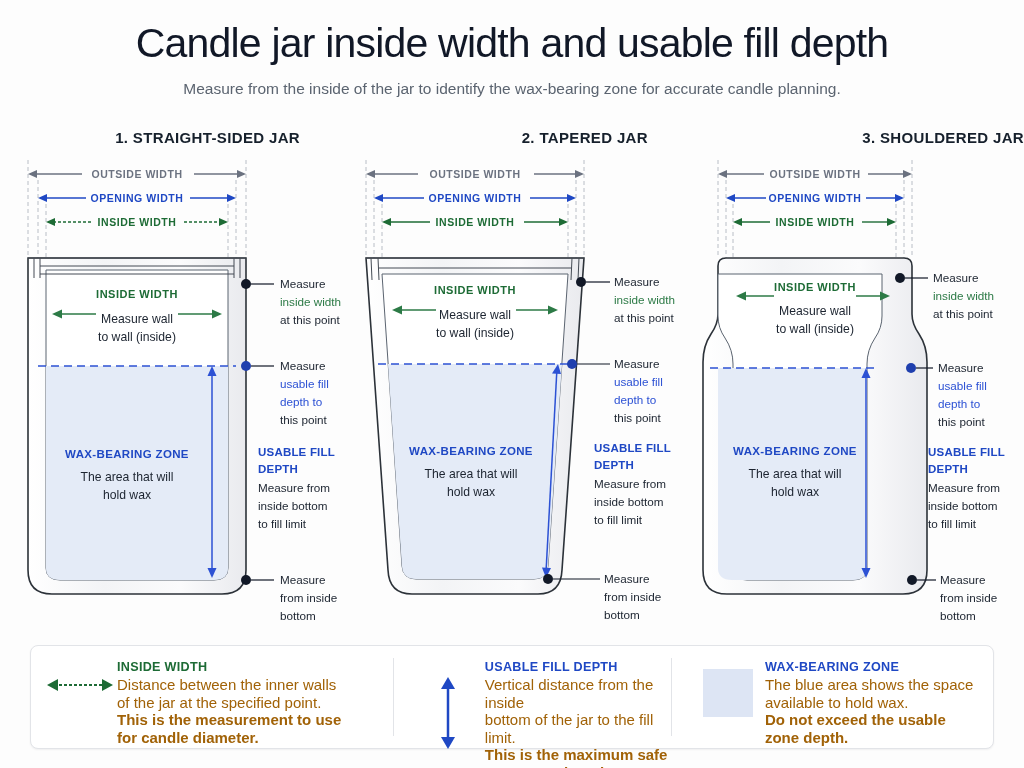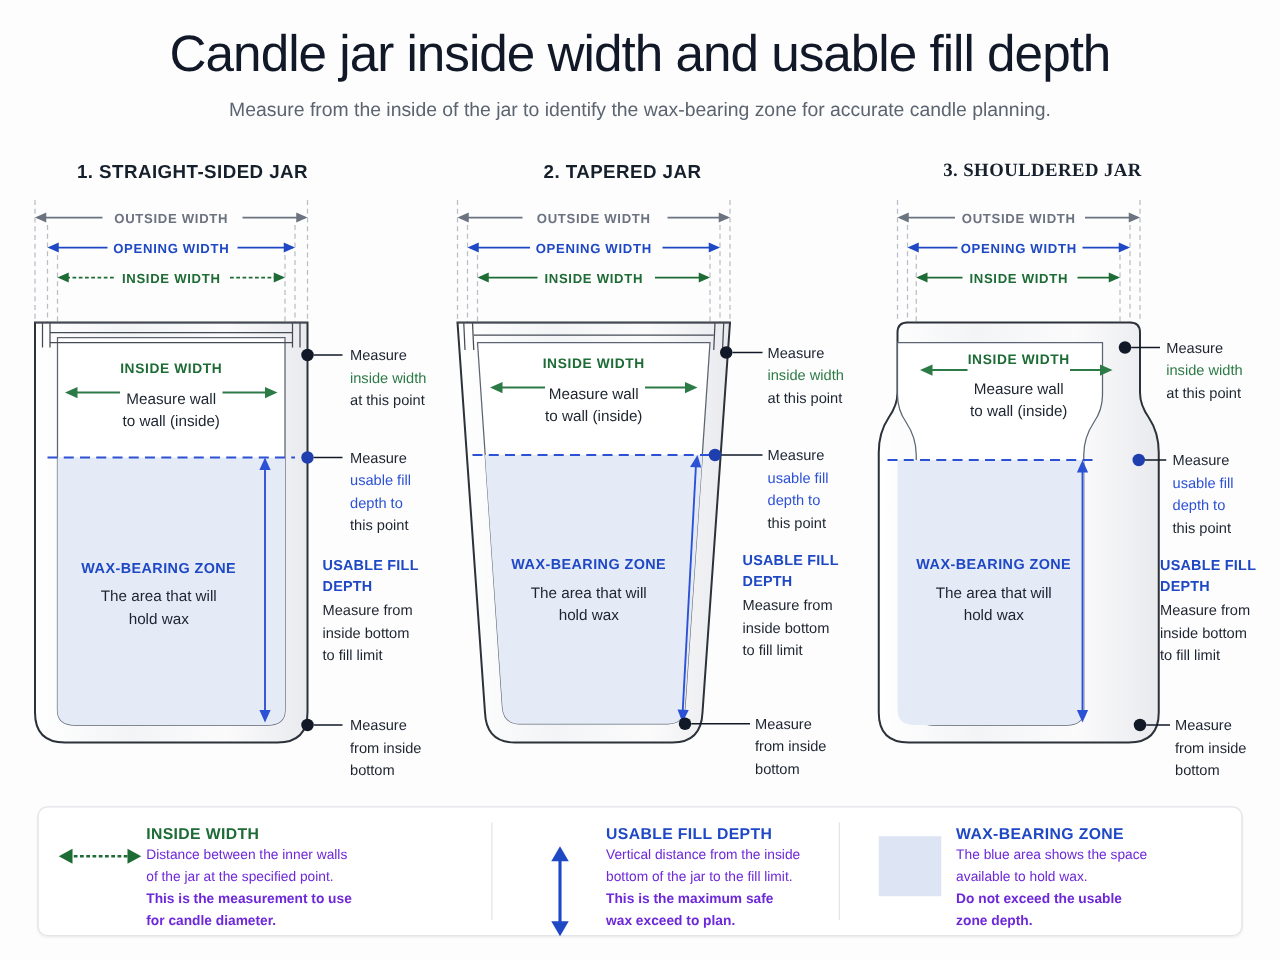--- a/index.html
+++ b/index.html
@@ -29,27 +29,27 @@
   }
 
   
   .panel{position:absolute;top:118px;height:520px;}
   .panel-1{left:8px;width:340px;}
   .panel-2{left:348px;width:340px;}
   .panel-3{left:688px;width:336px;}
 
   .panel-head{
     position:absolute;top:11px;left:0;width:100%;
-    text-align:center;
+    text-align:right;
     font-size:15px;font-weight:bold;letter-spacing:.35px;
     color:#16202c;
   }
   .panel-1 .panel-head{padding-right:48px;box-sizing:border-box;}
   .panel-2 .panel-head{padding-right:40px;box-sizing:border-box;}
-  .panel-3 .panel-head{padding-right:44px;box-sizing:border-box;font-family:Liberation Serif, serif;}
+  .panel-3 .panel-head{box-sizing:border-box;}
 
   svg.art{position:absolute;top:0;left:0;overflow:visible;}
 
   
   .dimlabel{font-size:10.5px;font-weight:bold;letter-spacing:.55px;}
   .dim-outside{fill:#6b7280;}
   .dim-opening{fill:#1f48c4;}
   .dim-inside{fill:#1d6b35;}
 
   .inwidth-title{font-size:11px;font-weight:bold;letter-spacing:.5px;fill:#1d6b35;}
@@ -87,21 +87,21 @@
     content:"";position:absolute;left:0;top:12px;
     width:1px;height:78px;background:#e2e4e8;
   }
   .legend-icon{width:74px;flex:0 0 74px;display:flex;align-items:center;justify-content:center;padding-top:16px;}
   .legend-icon.swatch{padding-top:10px;}
   .sw{width:50px;height:48px;background:#dde5f4;}
   .legend-text{padding-top:1px;}
   .lt-title{font-size:12.6px;font-weight:bold;letter-spacing:.3px;margin-bottom:2px;}
   .lt-title.green{color:#1d6b35;}
   .lt-title.blue{color:#1f48c4;}
-  .lt-line{font-size:11px;line-height:17.5px;color:#6d28d9;}
+  .lt-line{font-size:15px;line-height:17.5px;color:#a16207;}
   .lt-line.b{font-weight:bold;}
 </style>
 </head>
 <body>
 
 <div class="page">
 
   <div class="title">Candle jar inside width and usable fill depth</div>
   <div class="subtitle">Measure from the inside of the jar to identify the wax-bearing zone for accurate candle planning.</div>
 

